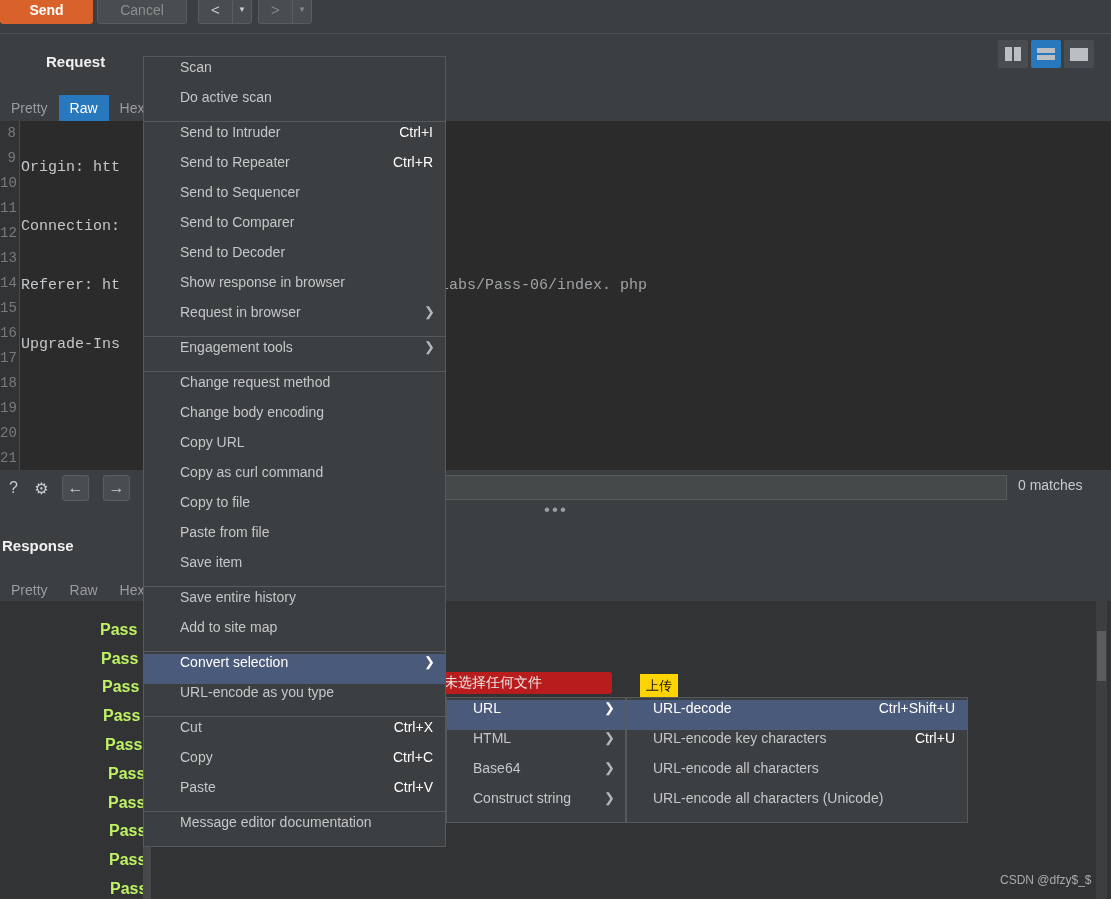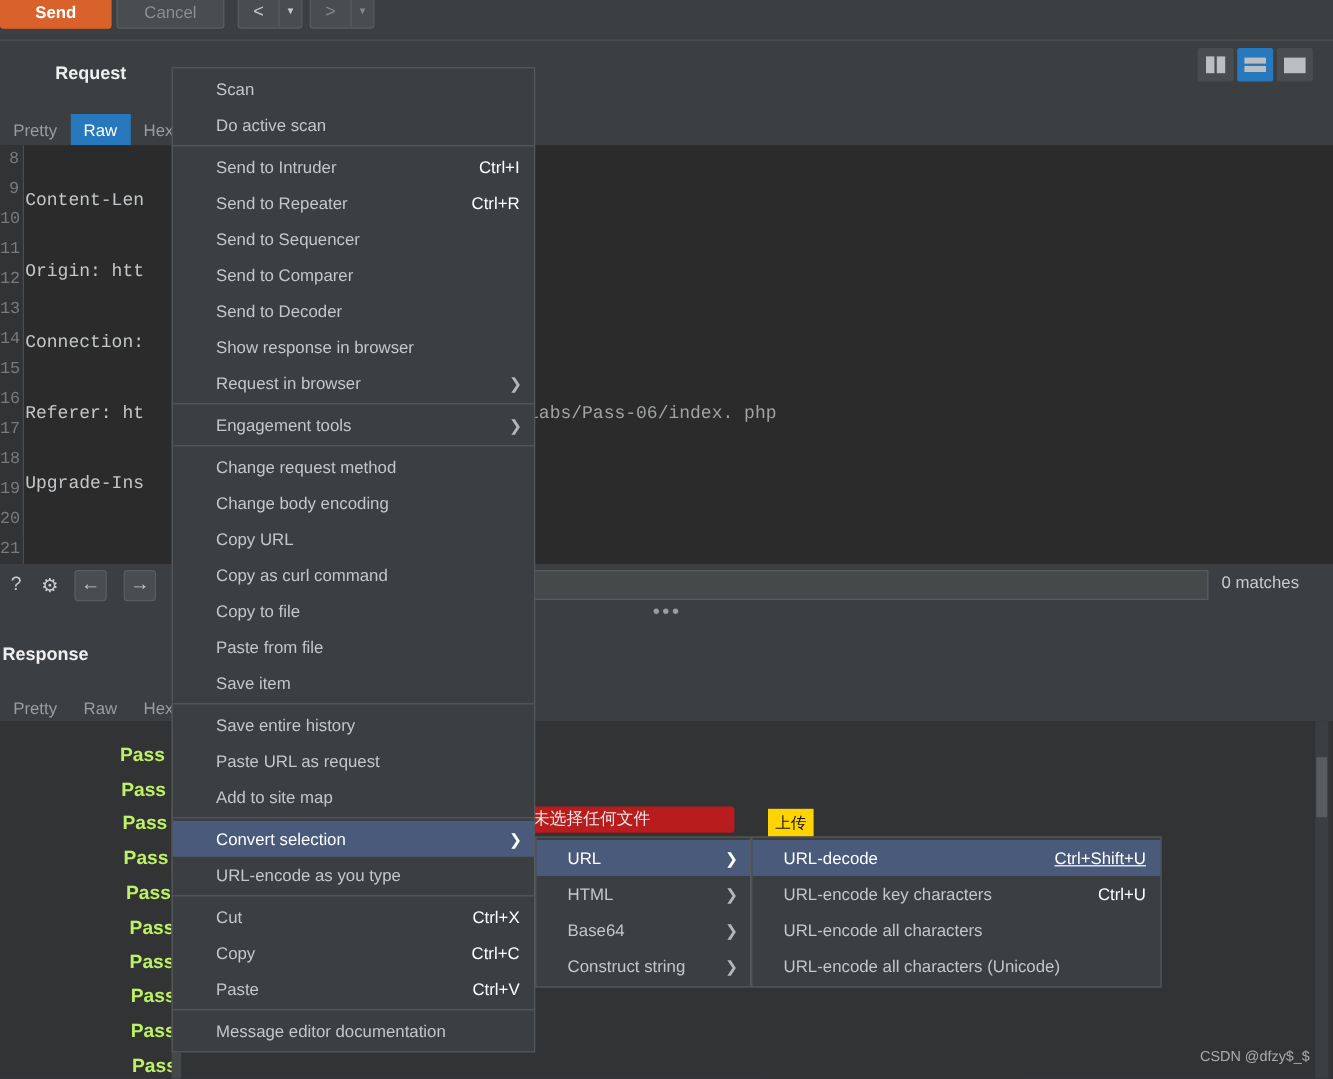--- a/index.html
+++ b/index.html
@@ -165,29 +165,29 @@
   .menu {
     position: absolute; background: #3c3f41;
     border: 1px solid #565a5c;
     padding: 2px 0;
     z-index: 50;
   }
   #menu-main { left: 143px; top: 56px; width: 303px; }
   #menu-convert { left: 446px; top: 697px; width: 180px; }
   #menu-url { left: 626px; top: 697px; width: 342px; }
   .mi {
-    position: relative; height: 30px; display: flex; align-items: center;
+    position: relative; height: 30px; display: flex; 
     padding: 0 12px 0 36px; color: #c4c7c9; font-size: 14px;
     white-space: nowrap;
   }
   .mi.hl { background: #4a5a7a; color: #ffffff; }
   .mi .accel {
     margin-left: auto; padding-left: 18px; color: #ffffff; font-size: 14px;
   }
-  .mi.hl .accel { color: #ffffff; text-decoration: underline; }
+  .mi.hl .accel { color: #ffffff; }
   .mi .sub {
     position: absolute; right: 10px; color: #b4b7b9; font-size: 13px;
   }
   .mi.hl .sub { color: #ffffff; }
   .msep { height: 1px; background: #565a5c; margin: 2px 0; }
   #menu-convert .mi, #menu-url .mi { padding-left: 26px; }
 
   .watermark {
     position: absolute; left: 1000px; top: 873px;
     color: #a9acae; font-size: 12px; z-index: 60;
@@ -249,21 +249,20 @@
       <div class="ln">15</div>
       <div class="ln">16</div>
       <div class="ln">17</div>
       <div class="ln">18</div>
       <div class="ln">19</div>
       <div class="ln">20</div>
       <div class="ln">21</div>
     </div>
 
     <div class="codearea">
-      <div class="row">Content-Len</div>
       <div class="row">Origin: htt</div>
       <div class="row">Connection:</div>
       <div class="row"><span>Referer: ht</span><span style="padding-left:275px" class="tok-dim">load-labs/Pass-06/index. php</span></div>
       <div class="row">Upgrade-Ins</div>
       <div class="row"></div>
       
       
       
       
       
@@ -380,23 +379,20 @@
       </div>
     <div class="mi">
         <span>Save item</span>
       </div>
     <div class="msep"></div>
 
     <div class="mi">
         <span>Save entire history</span>
       </div>
     <div class="mi">
-        <span>Paste URL as request</span>
-      </div>
-    <div class="mi">
         <span>Add to site map</span>
       </div>
     <div class="msep"></div>
 
     <div class="mi hl">
         <span>Convert selection</span>
         <span class="sub">❯</span>
       </div>
     <div class="mi">
         <span>URL-encode as you type</span>

